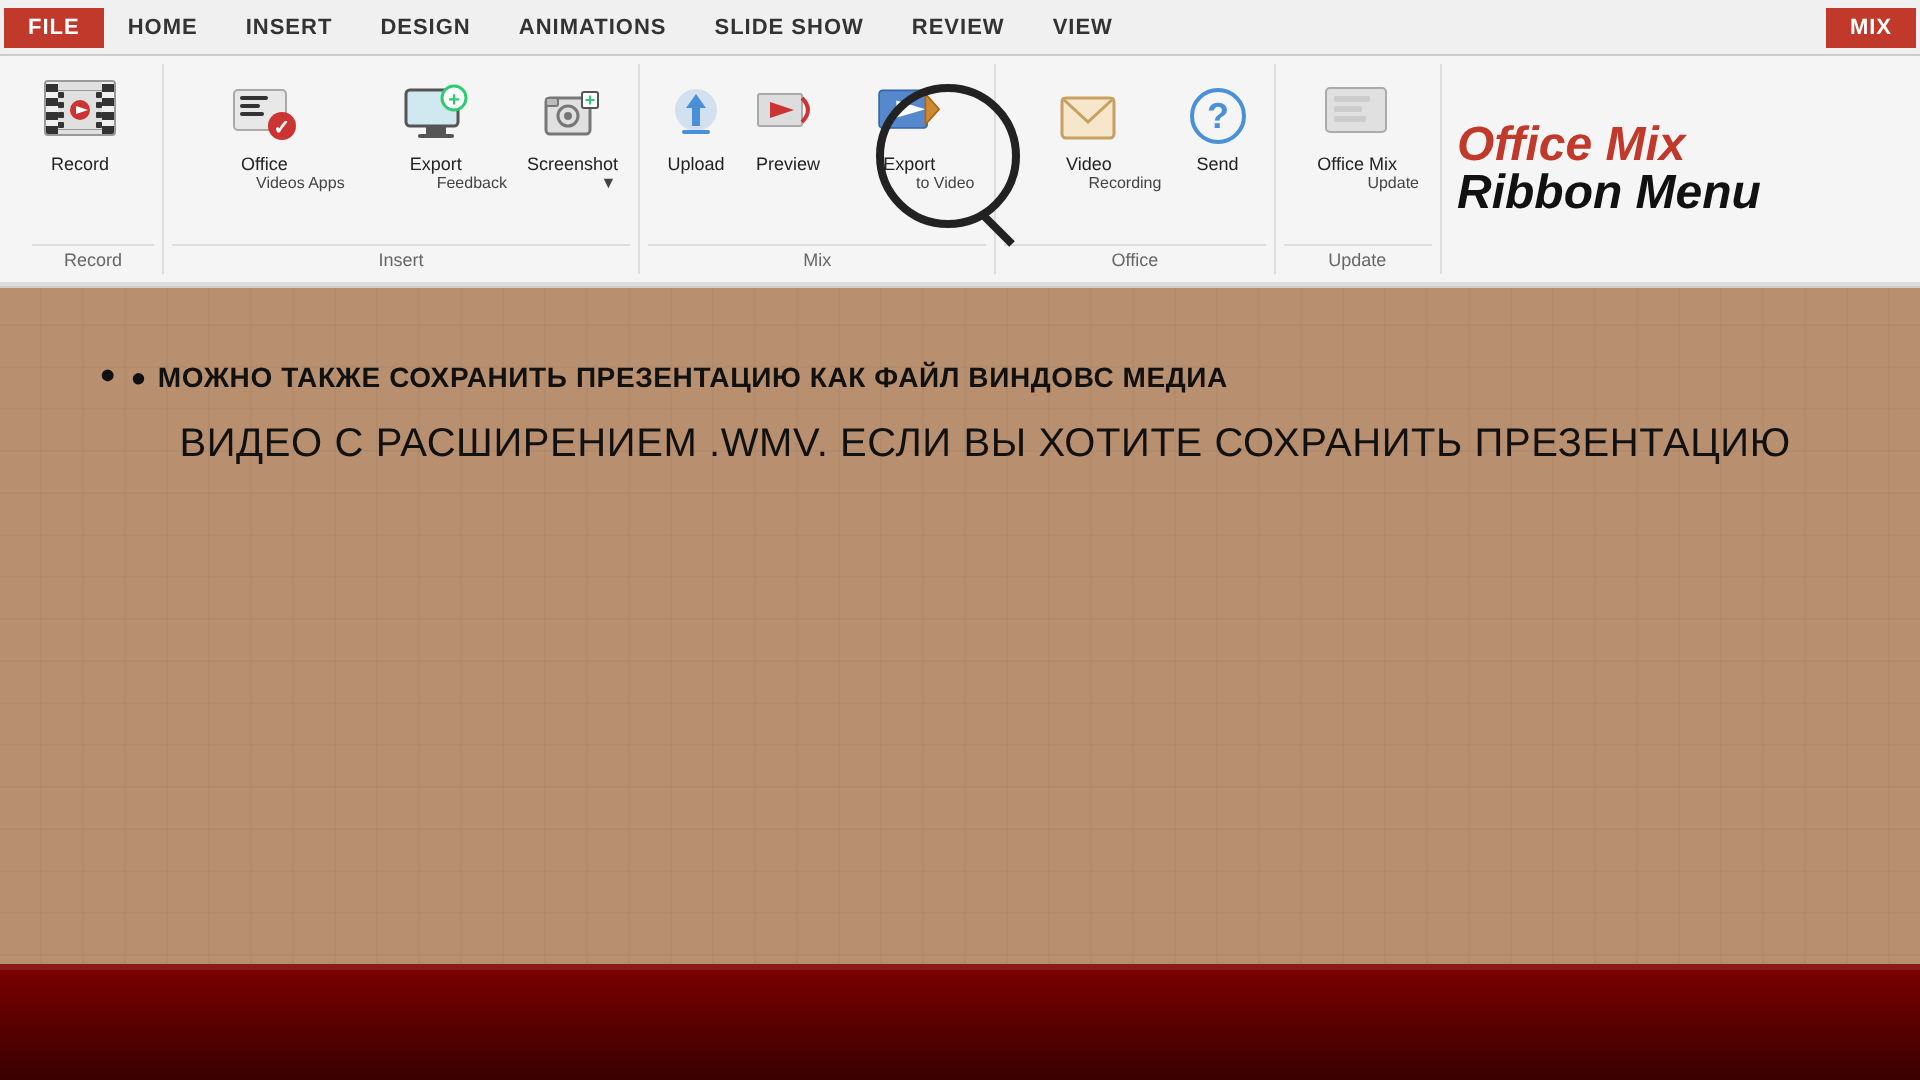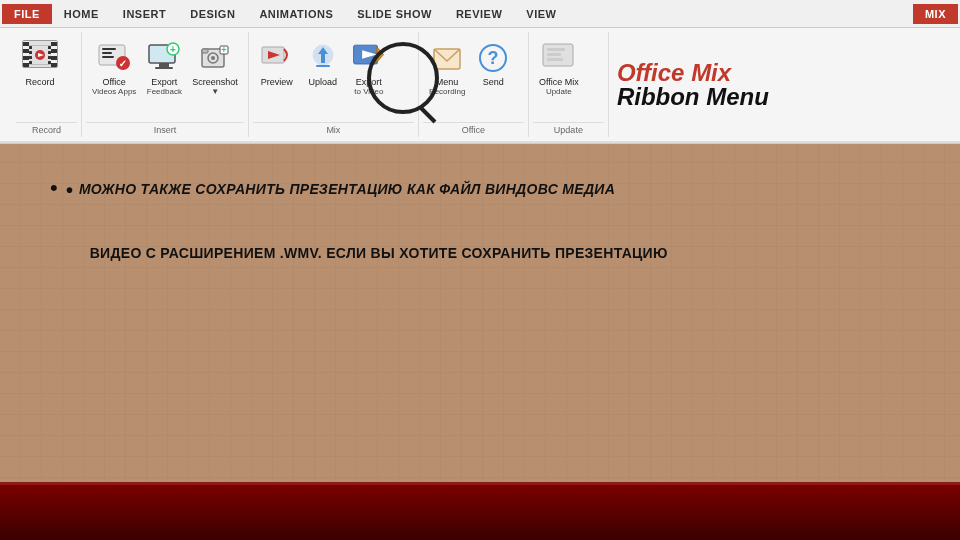--- a/index.html
+++ b/index.html
@@ -139,20 +139,21 @@
       text-align: center;
       line-height: 1.1;
       margin-top: 2px;
     }
 
     .ribbon-btn .sublabel {
       font-size: 8px;
       color: #444;
       text-align: center;
       line-height: 1.1;
+      margin-left: 36px;
     }
 
     
     .record-group {
       min-width: 70px;
       margin-left: 12px;
     }
 
     
     .icon-record {
@@ -230,27 +231,26 @@
     }
 
     .bullet-text::before {
       content: '• ';
       font-size: 20px;
       vertical-align: middle;
     }
 
     .bullet-indent {
       padding-left: 24px;
-      font-size: 14px;
+      font-size: 20px;
       color: #111;
       line-height: 1.6;
-      font-weight: 700;
+      font-weight: 400;
       text-transform: uppercase;
       letter-spacing: 0.3px;
-      margin-top: 36px;
     }
 
     
     .bottom-bar {
       position: absolute;
       bottom: 0;
       left: 0;
       right: 0;
       height: 55px;
       background: linear-gradient(180deg, #7a0000 0%, #5a0000 50%, #3a0000 100%);
@@ -369,37 +369,37 @@
       </div>
       <div class="ribbon-group-label">Insert</div>
     </div>
 
     <div class="ribbon-group export-group-wrapper" style="min-width:170px; position:relative;">
       <div class="ribbon-group-items">
 
         <div class="ribbon-btn">
           <div class="icon-area">
             <svg width="34" height="34" viewBox="0 0 34 34">
+              <circle cx="17" cy="14" r="10" fill="#4a90d9" opacity="0.2" stroke="#4a90d9" stroke-width="1"></circle>
+              <polygon points="17,6 22,13 19,13 19,22 15,22 15,13 12,13" fill="#4a90d9"></polygon>
+              <rect x="10" y="24" width="14" height="2" rx="1" fill="#4a90d9"></rect>
+            </svg>
+          </div>
+          <span class="label">Upload</span>
+        </div>
+
+        <div class="ribbon-btn">
+          <div class="icon-area">
+            <svg width="34" height="34" viewBox="0 0 34 34">
               <rect x="2" y="6" width="22" height="16" rx="1" fill="#ddd" stroke="#aaa" stroke-width="1"></rect>
               <polygon points="8,10 20,14 8,18" fill="#cc3333"></polygon>
               <path d="M24,20 Q30,14 24,8" stroke="#cc3333" fill="none" stroke-width="2"></path>
             </svg>
           </div>
           <span class="label">Preview</span>
-        </div>
-
-        <div class="ribbon-btn">
-          <div class="icon-area">
-            <svg width="34" height="34" viewBox="0 0 34 34">
-              <circle cx="17" cy="14" r="10" fill="#4a90d9" opacity="0.2" stroke="#4a90d9" stroke-width="1"></circle>
-              <polygon points="17,6 22,13 19,13 19,22 15,22 15,13 12,13" fill="#4a90d9"></polygon>
-              <rect x="10" y="24" width="14" height="2" rx="1" fill="#4a90d9"></rect>
-            </svg>
-          </div>
-          <span class="label">Upload</span>
         </div>
 
         <div class="ribbon-btn" style="position:relative; z-index:6;">
           <div class="icon-area">
             <svg width="42" height="42" viewBox="0 0 42 42">
               <rect x="3" y="6" width="28" height="22" rx="2" fill="#5588cc" stroke="#3366aa" stroke-width="1"></rect>
               <polygon points="13,12 30,17 13,22" fill="white"></polygon>
               <polygon points="30,8 38,17 30,26" fill="#cc8833" stroke="#aa6611" stroke-width="1"></polygon>
             </svg>
           </div>
@@ -419,21 +419,21 @@
     <div class="ribbon-group" style="min-width:110px;">
       <div class="ribbon-group-items">
 
         <div class="ribbon-btn">
           <div class="icon-area">
             <svg width="34" height="34" viewBox="0 0 34 34">
               <rect x="4" y="8" width="26" height="20" rx="2" fill="#f5e6cc" stroke="#c8a060" stroke-width="1.5"></rect>
               <polyline points="4,8 17,20 30,8" fill="none" stroke="#c8a060" stroke-width="1.5"></polyline>
             </svg>
           </div>
-          <span class="label">Menu</span>
+          <span class="label">Video</span>
           <span class="sublabel">Recording</span>
         </div>
 
         <div class="ribbon-btn">
           <div class="icon-area">
             <svg width="34" height="34" viewBox="0 0 34 34">
               <circle cx="17" cy="17" r="13" fill="none" stroke="#4a90d9" stroke-width="2"></circle>
               <text x="17" y="23" text-anchor="middle" fill="#4a90d9" font-size="18" font-weight="bold">?</text>
             </svg>
           </div>
@@ -466,21 +466,21 @@
       <div class="line2" style="font-size:24px; font-weight:900; color:#111; font-style:italic;">Ribbon Menu</div>
     </div>
 
   </div>
 </div>
 
 <div class="main-content">
   <div style="display:flex; align-items:flex-start;">
     <span style="font-size:22px; margin-right:8px; margin-top:1px; color:#111;">•</span>
     <div>
-      <div class="bullet-text" style="padding-left:0;font-style:italic;">МОЖНО ТАКЖЕ СОХРАНИТЬ ПРЕЗЕНТАЦИЮ КАК ФАЙЛ ВИНДОВС МЕДИА</div>
+      <div class="bullet-text" style="padding-left:0;">МОЖНО ТАКЖЕ СОХРАНИТЬ ПРЕЗЕНТАЦИЮ КАК ФАЙЛ ВИНДОВС МЕДИА</div>
       <div class="bullet-indent">ВИДЕО С РАСШИРЕНИЕМ .WMV. ЕСЛИ ВЫ ХОТИТЕ СОХРАНИТЬ ПРЕЗЕНТАЦИЮ</div>
     </div>
   </div>
 </div>
 
 <div class="sep-line"></div>
 
 <div class="bottom-bar"></div>
 
 </body></html>

